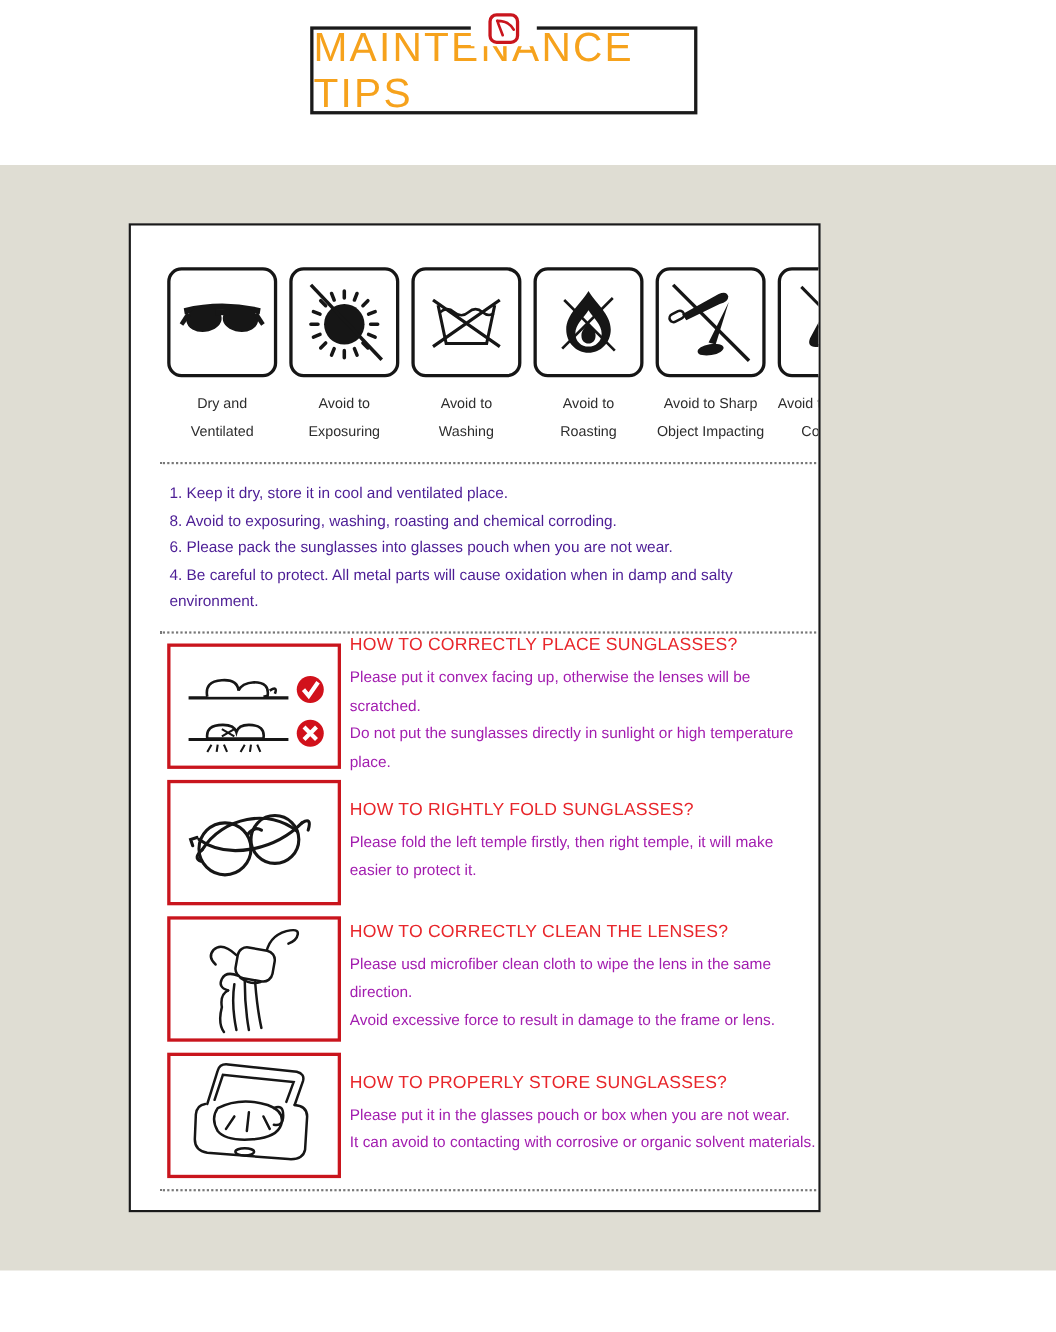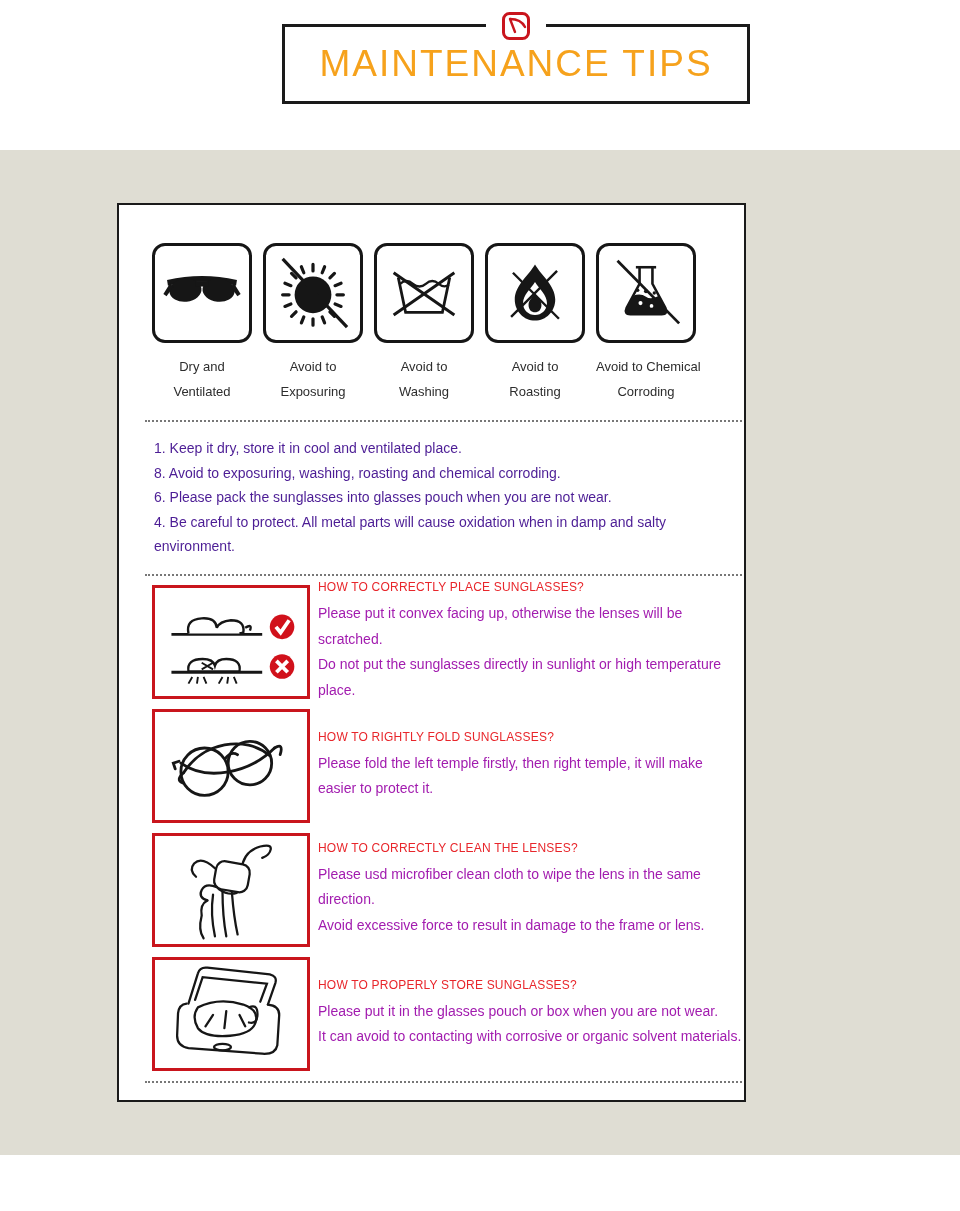--- a/index.html
+++ b/index.html
@@ -2,21 +2,21 @@
 <html><head>
 <meta charset="utf-8">
 <style>
   * { box-sizing: border-box; }
   html,body { margin:0; padding:0; background:#ffffff; }
   body { width:960px; font-family:"Liberation Sans", sans-serif; }
   .page { width:960px; height:1211px; position:relative; background:#ffffff; overflow:hidden; }
 
   
   .header-area { height:150px; position:relative; background:#fff; }
-  .title-box { position:absolute; left:282px; top:24px; width:468px; height:80px;
+  .title-box { position:absolute; left:282px; top:24px; width:352px; height:80px;
                border:3px solid #1a1a1a; display:flex; align-items:center; justify-content:center; }
   .title-icon { position:absolute; top:-17px; left:50%; transform:translateX(-50%);
                 background:#fff; padding:0 14px; line-height:0; }
   .title-icon svg { width:32px; height:32px; }
   h1.title { margin:0; font-size:37px; font-weight:400; color:#F6A21C; letter-spacing:2px; }
 
   
   .beige-band { background:#DFDDD3; height:1005px; padding-top:53px; }
   .card { margin-left:117px; width:629px; height:899px; background:#ffffff;
           border:2px solid #1a1a1a; padding-top:38px; overflow:hidden; }
@@ -34,21 +34,21 @@
   .d1 { margin-top:16px; } .d2 { margin-top:15px; } .d3 { margin-top:10px; }
 
   .tips { margin:14px 0 0 35px; font-size:14px; color:#4c1d95; line-height:24.5px; }
 
   .sections { margin:9px 0 0 33px; }
   .section-row { display:flex; align-items:center; height:114px; margin-bottom:10px; }
   .illus-box { flex:0 0 158px; width:158px; height:114px; border:3px solid #C9151D;
                background:#fff; display:flex; align-items:center; justify-content:center; }
   .illus-box svg { width:148px; height:104px; display:block; }
   .section-text { margin-left:8px; }
-  .section-text h3 { margin:0 0 7px 0; font-size:12px; font-weight:400; color:#E8262B; letter-spacing:.2px; }
+  .section-text h3 { margin:0 0 7px 0; font-size:16px; font-weight:400; color:#E8262B; letter-spacing:.2px; }
   .section-text p { margin:0; font-size:14px; color:#a21caf; line-height:25.5px; }
 
   .ink { stroke:#161616; }
 </style>
 </head>
 <body>
 
 <div class="page">
 
   <div class="header-area">
@@ -125,20 +125,35 @@
               <path d="M50,50 C47,55 43,58 43,63 C43,68 46,71 50,71 C54,71 57,68 57,63 C57,58 53,55 50,50 Z" fill="#161616"></path>
               <path d="M26,28 L76,78 M74,26 L24,76" class="ink" stroke-width="2.6" fill="none"></path>
             </svg>
           </div>
           <div class="symbol-label">
             <div>Avoid to</div>
             <div>Roasting</div>
           </div>
         </div>
 
+        <div class="symbol-cell">
+          <div class="symbol-box">
+            <svg viewBox="0 0 100 100">
+              <path d="M22,42 L58,22 Q66,18.5 67.5,24.5 Q67.5,30 59,32 L26,48 Z" fill="#161616"></path>
+              <rect x="9" y="40" width="15" height="8" rx="4" fill="none" class="ink" stroke-width="2.5" transform="rotate(-27 17 44)"></rect>
+              <path d="M68,30 L48,70 L55,72 Z" fill="#161616"></path>
+              <ellipse cx="50" cy="77" rx="13" ry="5.5" fill="#161616" transform="rotate(-10 50 77)"></ellipse>
+              <line x1="13" y1="13" x2="88" y2="88" class="ink" stroke-width="3.4"></line>
+            </svg>
+          </div>
+          <div class="symbol-label">
+            <div>Avoid to Sharp</div>
+            <div>Object Impacting</div>
+          </div>
+        </div>
 
         <div class="symbol-cell">
           <div class="symbol-box">
             <svg viewBox="0 0 100 100">
               <g fill="none" class="ink" stroke-width="2.8">
                 <path d="M43,22 L43,40 L29,66 Q26,73 33,73 L67,73 Q74,73 71,66 L57,40 L57,22"></path>
                 <path d="M39,22 L61,22"></path>
               </g>
               <path d="M36,53 L29,66 Q26,73 33,73 L67,73 Q74,73 71,66 L64,53 Q55,58 50,54 Q44,50 36,53 Z" fill="#161616"></path>
               <circle cx="44" cy="61" r="2.2" fill="#fff"></circle>

